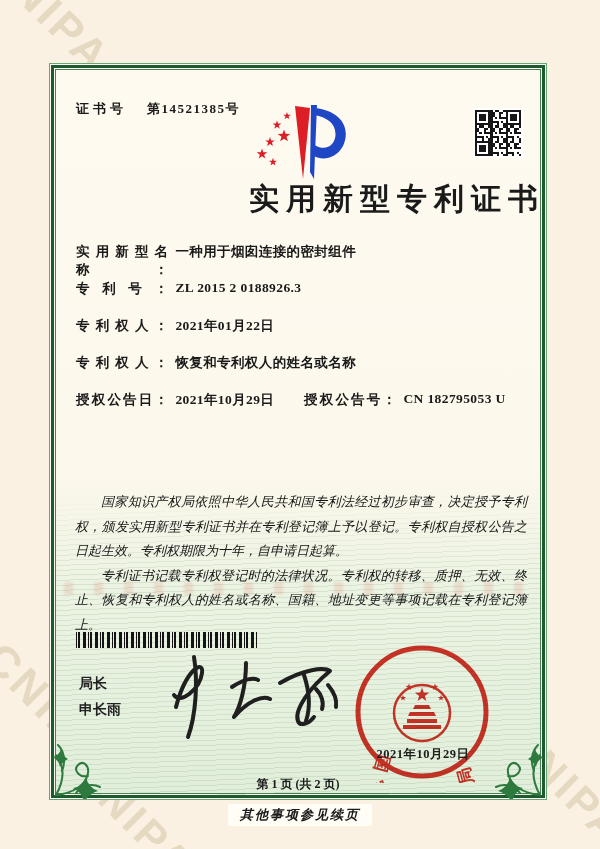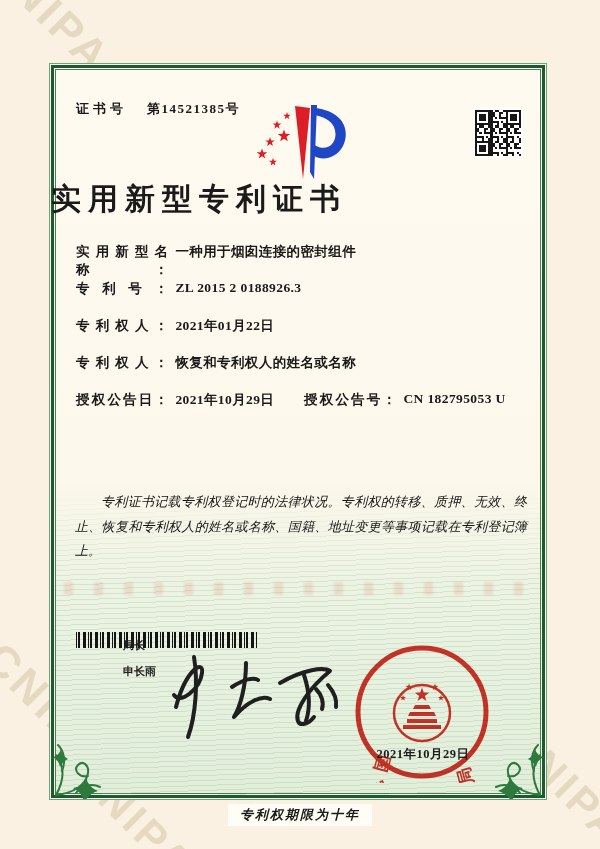--- a/index.html
+++ b/index.html
@@ -47,44 +47,44 @@
   .cert-no .num{letter-spacing:1.5px; margin-left:20px;}
   .logo{position:absolute; left:250px; top:102px; z-index:2;}
   .qr{
     position:absolute; left:473px; top:108px; width:50px; height:50px;
     background:#fff; display:grid; grid-template-columns:repeat(21,1fr);
     grid-template-rows:repeat(21,1fr); padding:2px; box-sizing:border-box; z-index:2;
   }
   .qr b{display:block;}
   .qr b.d{background:#161616;}
   .title{
-    position:absolute; left:51px; top:179px; width:494px; text-align:left;
+    position:absolute; left:51px; top:179px; width:494px; text-align:right;
     font-size:30px; font-weight:700; letter-spacing:7px; z-index:2;
   }
   .fields{position:absolute; left:76px; top:243px; width:450px; z-index:2;}
   .frow{position:relative; height:37px; font-size:13.5px; font-weight:600;}
   .flabel{
     display:inline-block; width:92px; text-align:justify; text-align-last:justify;
     vertical-align:top;
   }
   .fvalue{margin-left:4px; letter-spacing:.4px;}
   .fgroup2{position:absolute; left:228px; top:0; white-space:nowrap;}
   .fgroup2 .flabel{width:92px;}
   .body-text{
     position:absolute; left:75px; top:490px; width:452px; z-index:2;
     font-size:13px; line-height:24.5px; font-style:italic; font-weight:500;
     text-align:justify; color:#141414;
   }
   .body-text p{margin:0; text-indent:2em;}
   .barcode{position:absolute; left:76px; top:632px; height:16px; z-index:2; font-size:0; white-space:nowrap;}
   .barcode i{display:inline-block; height:100%; background:#141414;}
   .signer{
-    position:absolute; left:79px; top:632px; z-index:2;
+    position:absolute; left:79px; top:670px; z-index:2;
     font-family:"Liberation Sans","DejaVu Sans",sans-serif;
-    font-size:11px; font-weight:700; line-height:26px; color:#222;margin-left:44px;
+    font-size:14px; font-weight:700; line-height:26px; color:#222;
   }
   .signature{position:absolute; left:158px; top:645px; z-index:2;}
   .seal{position:absolute; left:351px; top:641px; z-index:3; mix-blend-mode:multiply; opacity:.93;}
   .seal-date{
     position:absolute; left:348px; top:746px; width:150px; text-align:center;
     font-size:12.5px; font-weight:600; letter-spacing:.5px; color:#1c1c1c; z-index:4;
   }
   .page-note{
     position:absolute; left:51px; top:776px; width:494px; text-align:center;
     font-size:12px; font-weight:600; z-index:4;
@@ -628,20 +628,21 @@
       <span class="flabel">授权公告日：</span>
       <span class="fvalue">2021年10月29日</span>
       <span class="fgroup2">
         <span class="flabel">授权公告号：</span>
         <span class="fvalue">CN 182795053 U</span>
       </span>
     </div>
   </div>
 
   <div class="body-text">
+    <p>国家知识产权局依照中华人民共和国专利法经过初步审查，决定授予专利权，颁发实用新型专利证书并在专利登记簿上予以登记。专利权自授权公告之日起生效。专利权期限为十年，自申请日起算。</p>
     <p>专利证书记载专利权登记时的法律状况。专利权的转移、质押、无效、终止、恢复和专利权人的姓名或名称、国籍、地址变更等事项记载在专利登记簿上。</p>
   </div>
 
   <div class="barcode"><i style="width: 1px; margin-right: 1px;"></i><i style="width: 2px; margin-right: 3px;"></i><i style="width: 3px; margin-right: 2px;"></i><i style="width: 1px; margin-right: 1px;"></i><i style="width: 2px; margin-right: 3px;"></i><i style="width: 3px; margin-right: 2px;"></i><i style="width: 1px; margin-right: 1px;"></i><i style="width: 2px; margin-right: 3px;"></i><i style="width: 3px; margin-right: 2px;"></i><i style="width: 1px; margin-right: 1px;"></i><i style="width: 2px; margin-right: 3px;"></i><i style="width: 3px; margin-right: 2px;"></i><i style="width: 1px; margin-right: 1px;"></i><i style="width: 2px; margin-right: 3px;"></i><i style="width: 3px; margin-right: 2px;"></i><i style="width: 1px; margin-right: 1px;"></i><i style="width: 2px; margin-right: 3px;"></i><i style="width: 3px; margin-right: 2px;"></i><i style="width: 1px; margin-right: 1px;"></i><i style="width: 2px; margin-right: 3px;"></i><i style="width: 3px; margin-right: 2px;"></i><i style="width: 1px; margin-right: 1px;"></i><i style="width: 2px; margin-right: 3px;"></i><i style="width: 3px; margin-right: 2px;"></i><i style="width: 1px; margin-right: 1px;"></i><i style="width: 2px; margin-right: 3px;"></i><i style="width: 3px; margin-right: 2px;"></i><i style="width: 1px; margin-right: 1px;"></i><i style="width: 2px; margin-right: 3px;"></i><i style="width: 3px; margin-right: 2px;"></i><i style="width: 1px; margin-right: 1px;"></i><i style="width: 2px; margin-right: 3px;"></i><i style="width: 3px; margin-right: 2px;"></i><i style="width: 1px; margin-right: 1px;"></i><i style="width: 2px; margin-right: 3px;"></i><i style="width: 3px; margin-right: 2px;"></i><i style="width: 1px; margin-right: 1px;"></i><i style="width: 2px; margin-right: 3px;"></i><i style="width: 3px; margin-right: 2px;"></i><i style="width: 1px; margin-right: 1px;"></i><i style="width: 2px; margin-right: 3px;"></i><i style="width: 3px; margin-right: 2px;"></i><i style="width: 1px; margin-right: 1px;"></i><i style="width: 2px; margin-right: 3px;"></i><i style="width: 3px; margin-right: 2px;"></i><i style="width: 1px; margin-right: 1px;"></i></div>
 
   <div class="signer">
     <div>局长</div>
     <div>申长雨</div>
   </div>
 
@@ -673,18 +674,19 @@
       <use href="#star" transform="translate(90,57) scale(3.2)"></use>
       <polygon points="64,64 78,64 80,68 62,68"></polygon>
       <polygon points="59,71 83,71 85,75 57,75"></polygon>
       <rect x="56" y="78" width="30" height="4"></rect>
       <rect x="52" y="84" width="38" height="4"></rect>
     </g>
   </svg>
 
   <div class="seal-date">2021年10月29日</div>
 
+  <div class="page-note">第 1 页 (共 2 页)</div>
 
   <div class="cont-note">
-    <span>专利权期限为十年</span>
+    <span>其他事项参见续页</span>
   </div>
 
 </div>
 
 </body></html>

